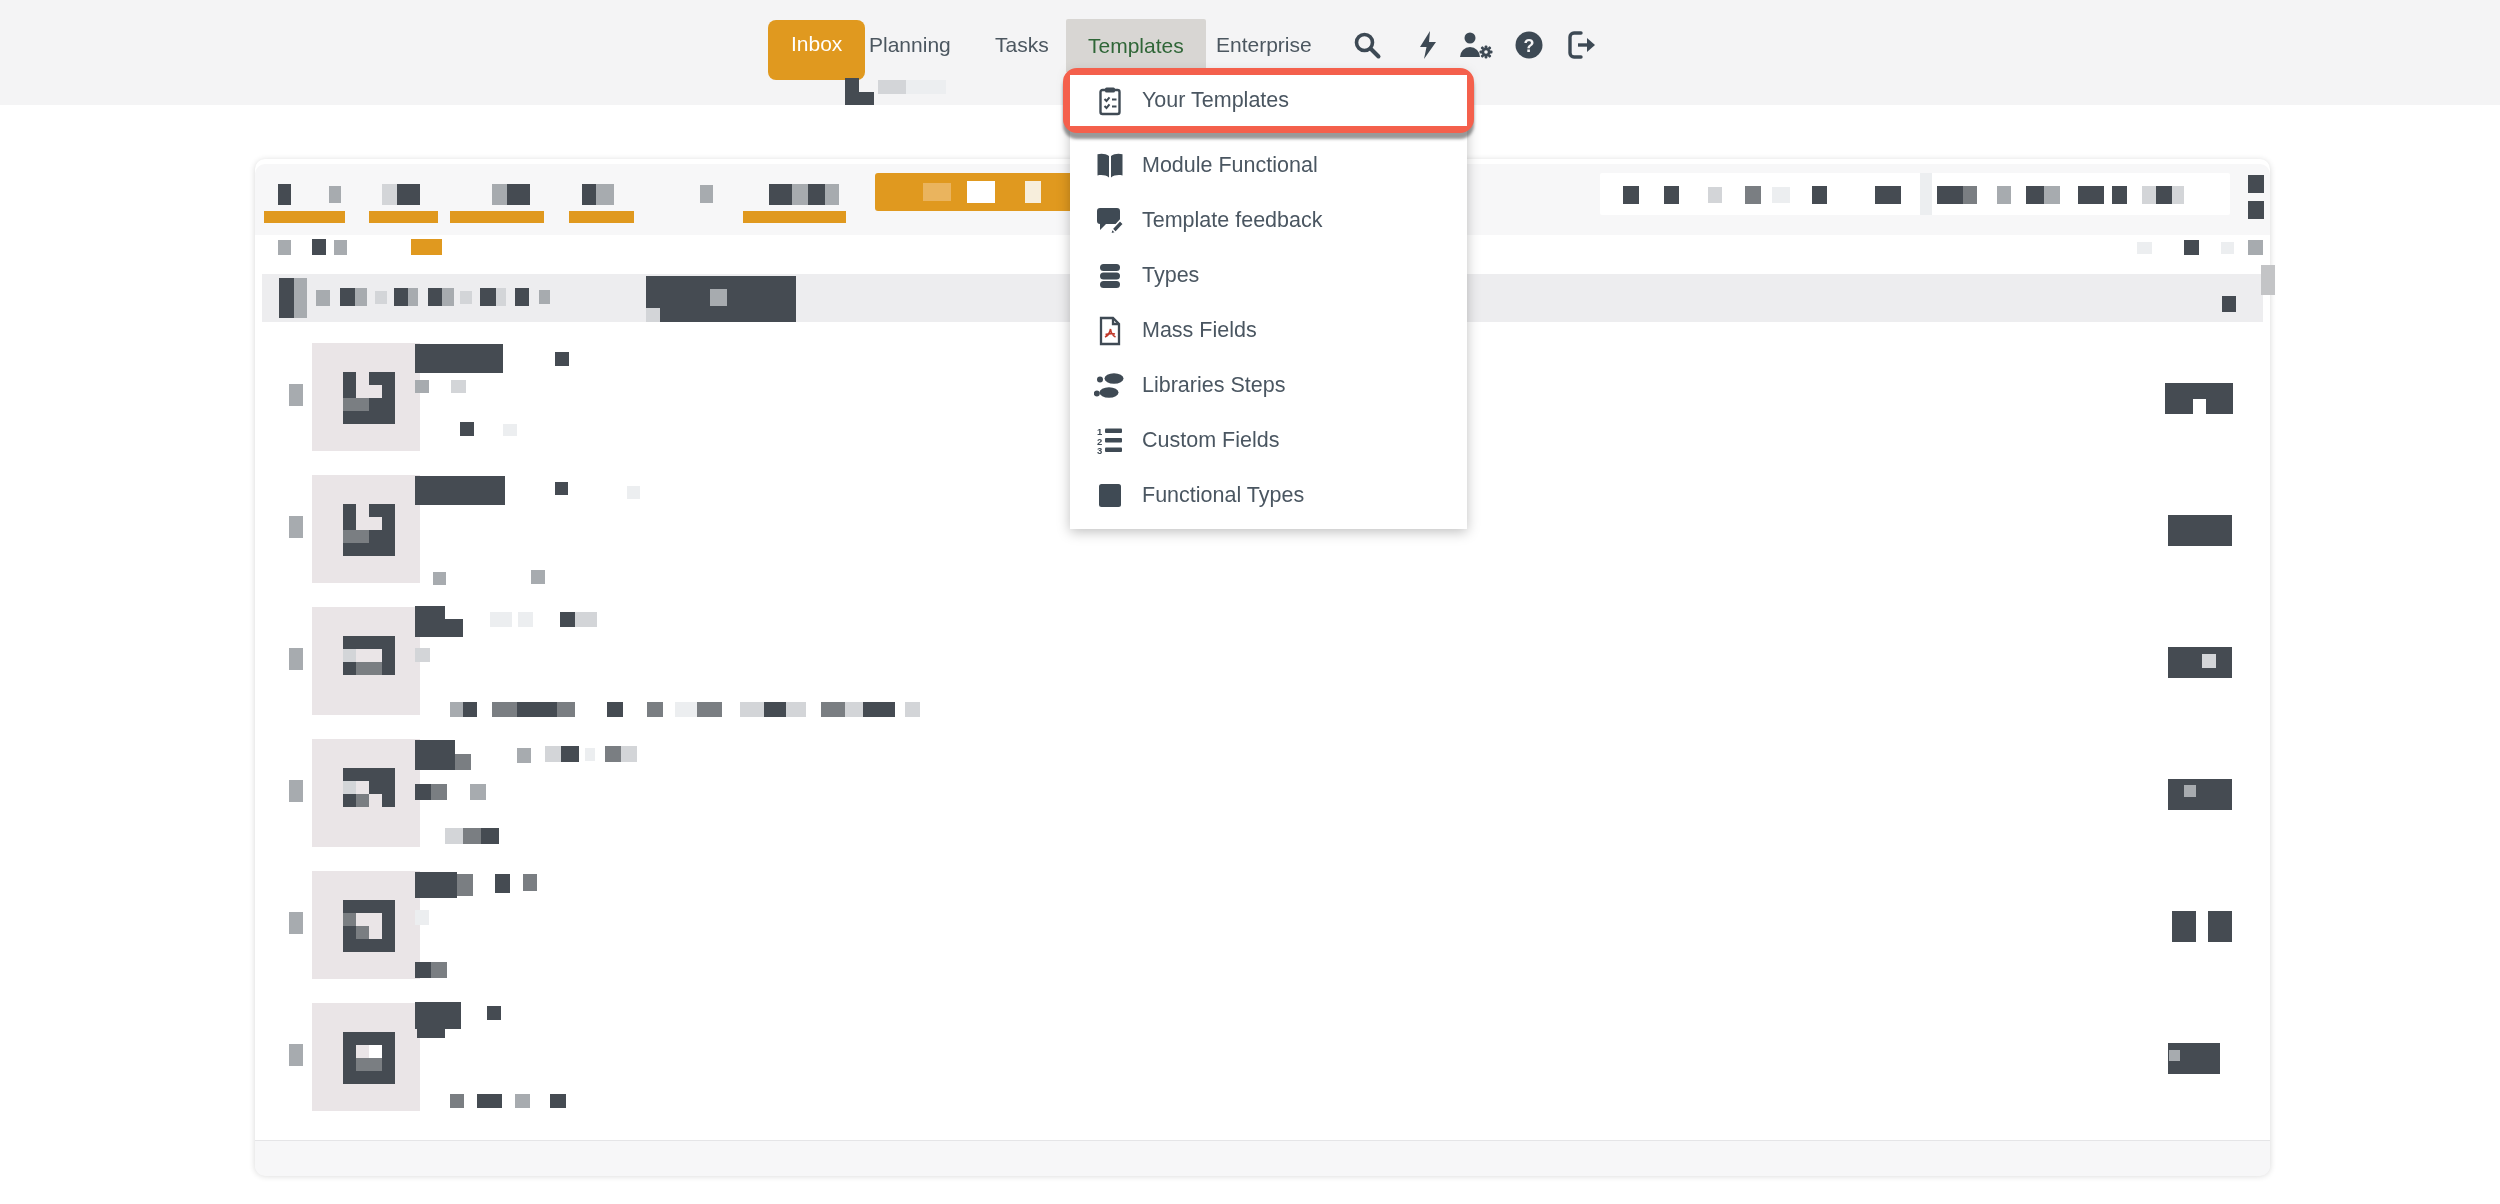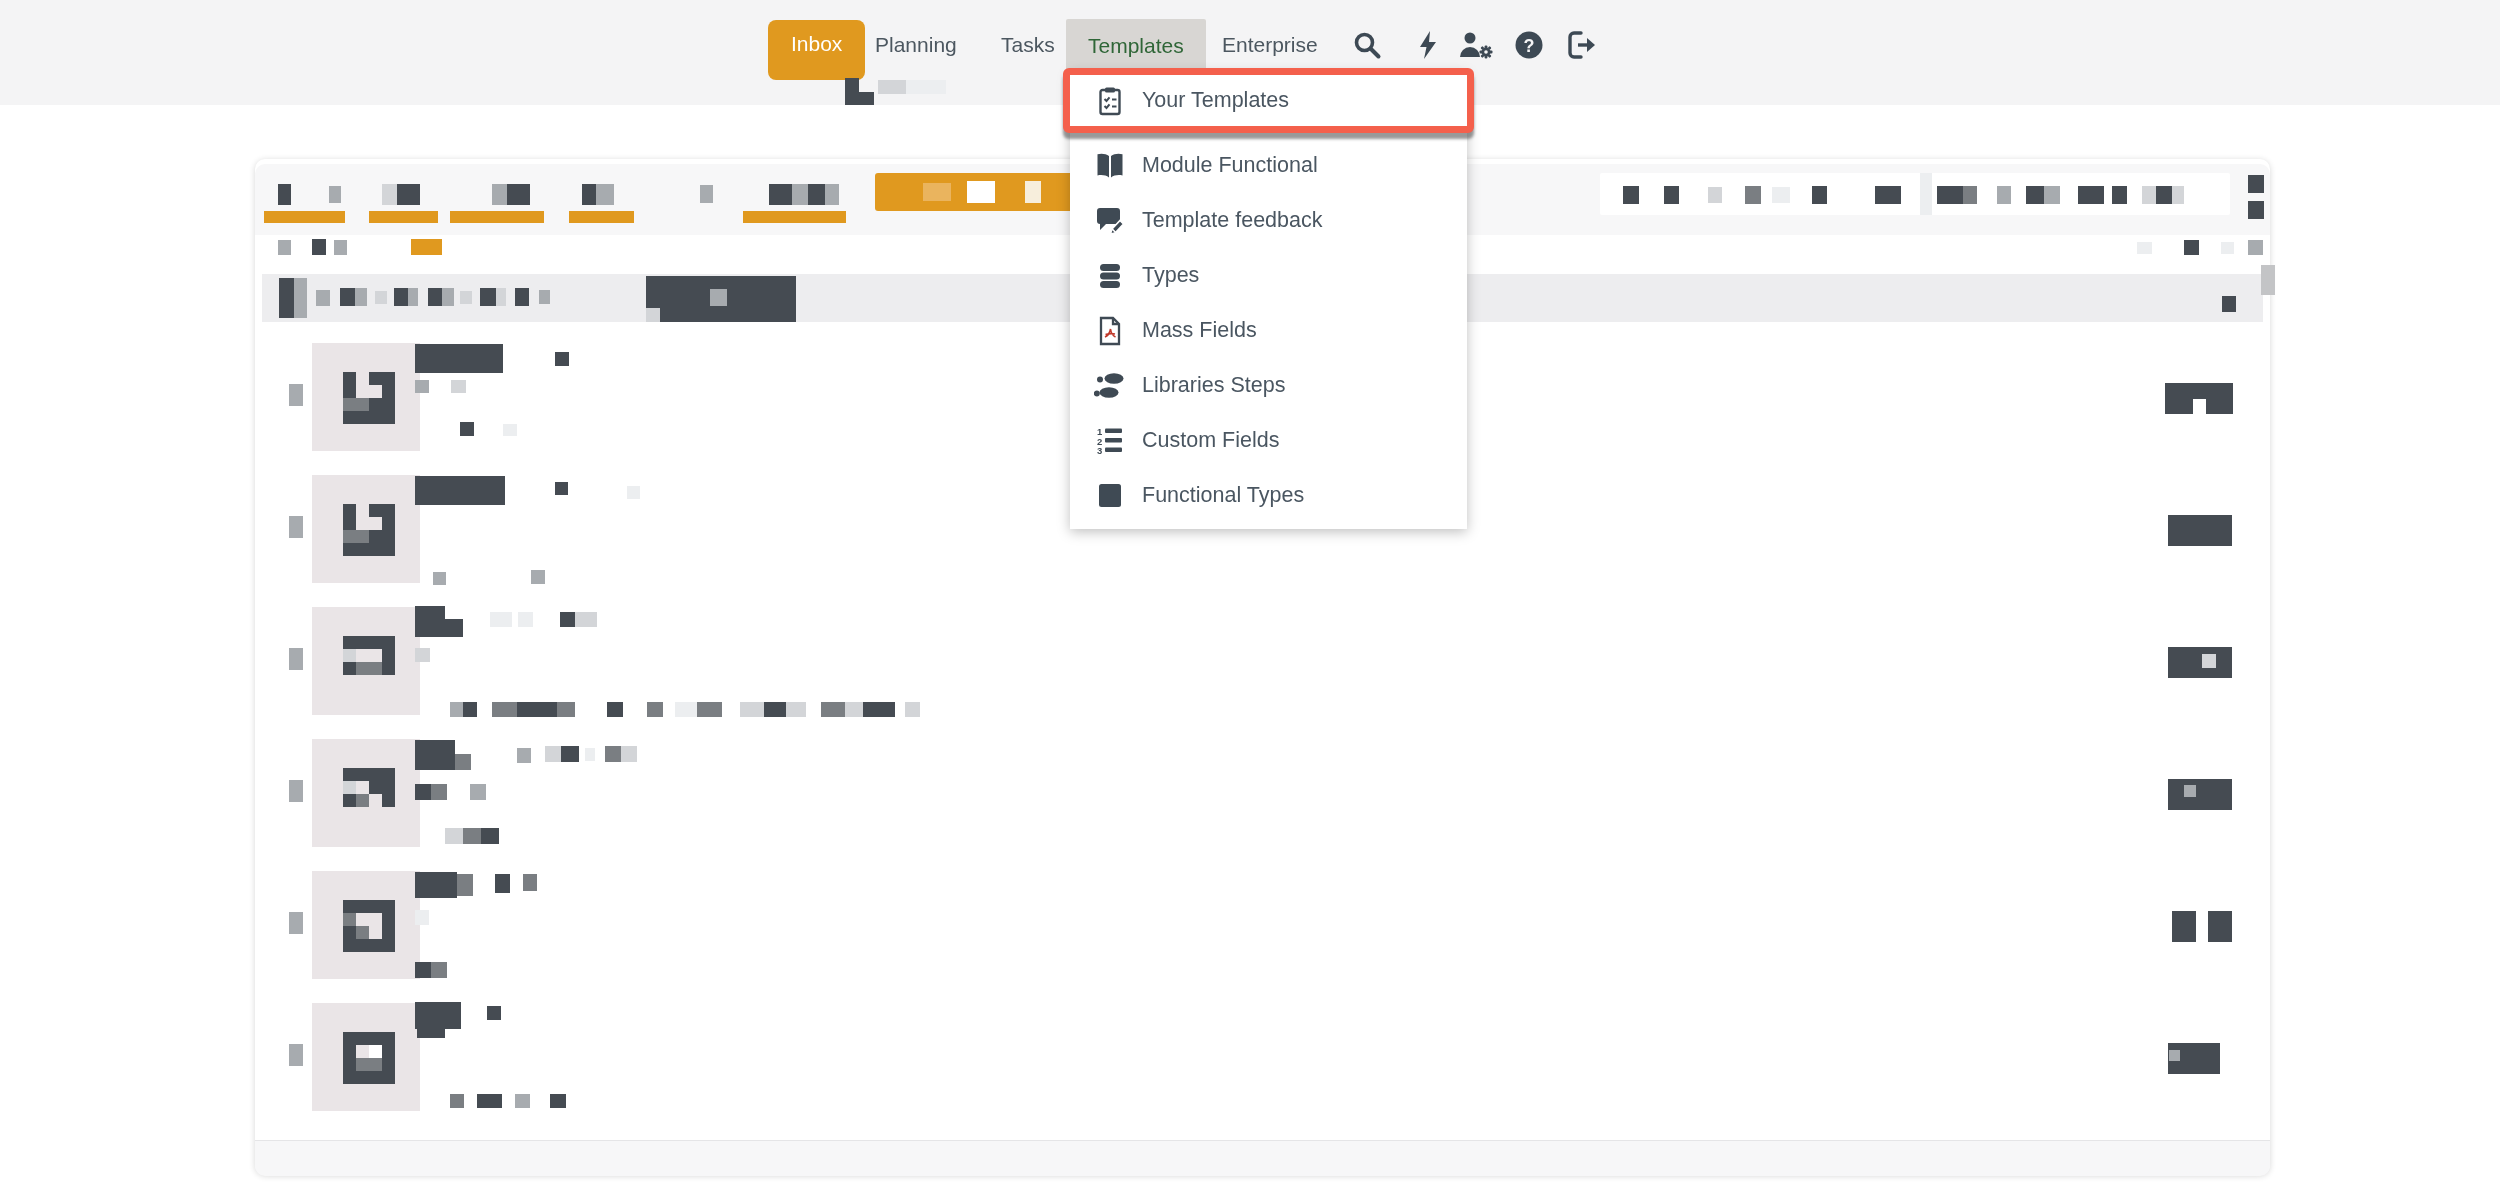--- a/index.html
+++ b/index.html
@@ -6,33 +6,33 @@
   body{
     width:2500px;height:1204px;overflow:hidden;background:#ffffff;
     font-family:"Liberation Sans", sans-serif;color:#4a5661;position:relative;
   }
   .px{position:absolute;}
   
   .topnav{position:absolute;left:0;top:0;width:2500px;height:105px;background:#f4f4f5;}
   .logo{position:absolute;left:451px;top:22px;display:flex;align-items:center;cursor:pointer;}
   .logo-text{font-family:"DejaVu Sans", sans-serif;font-weight:200;font-size:42px;letter-spacing:2px;color:#3c3831;margin-left:14px;line-height:1;}
   .logo-text .ul{border-bottom:4px solid #bdbdbd;padding-bottom:1px;}
-  .nav-link{position:absolute;top:33px;font-size:21px;color:#4c5760;cursor:pointer;white-space:nowrap;margin-left:6px;}
+  .nav-link{position:absolute;top:33px;font-size:21px;color:#4c5760;cursor:pointer;white-space:nowrap;}
   .nav-btn{position:absolute;left:768px;top:20px;height:60px;line-height:48px;padding:0 23px;background:#e0991f;color:#ffffff;font-size:21px;border-radius:8px;cursor:pointer;}
   .nav-tab-active{position:absolute;left:1066px;top:19px;height:53px;line-height:53px;padding:0 22px;background:#d8d6d3;color:#2f6637;font-size:21px;border-radius:2px 2px 0 0;cursor:pointer;}
   .nav-ico{position:absolute;top:30px;width:30px;height:30px;cursor:pointer;}
   .nav-ico svg{display:block;}
   
   .dropdown{position:absolute;left:1070px;top:71px;width:397px;background:#ffffff;
     box-shadow:0 3px 12px rgba(0,0,0,.25);padding:2px 0 6px 0;z-index:50;}
   .menu-item{display:flex;align-items:center;height:55px;padding-left:24px;cursor:pointer;background:#fff;}
   .mi-icon{width:32px;height:32px;margin-right:16px;flex:0 0 32px;}
   .mi-icon svg{display:block;}
   .mi-label{font-size:21.5px;color:#4a5661;}
-  .hl-wrap{margin:-5px -7px 5px -7px;border:7px solid #f4604c;border-radius:6px;background:#1d4ed8;
+  .hl-wrap{margin:-5px -7px 5px -7px;border:7px solid #f4604c;border-radius:14px;background:#1d4ed8;
     box-shadow:0 6px 3px rgba(70,70,70,.55), inset 0 0 0 1px #cfcfcf;position:relative;z-index:2;}
   .hl-wrap .menu-item{height:51px;}
   
   .card{position:absolute;left:255px;top:159px;width:2015px;height:1016px;background:#ffffff;
     border-radius:10px;box-shadow:0 1px 6px rgba(0,0,0,.16);}
   .toolbar-band{position:absolute;left:0;top:5px;width:2015px;height:71px;background:#f7f7f8;border-radius:10px 10px 0 0;}
   .action-btn{position:absolute;left:620px;top:14px;width:201px;height:38px;background:#e0991f;border-radius:3px;cursor:pointer;}
   .search-bar{position:absolute;left:1345px;top:14px;width:630px;height:42px;background:#ffffff;border-radius:2px;cursor:text;}
   .header-band{position:absolute;left:7px;top:115px;width:2001px;height:48px;background:#ededef;}
   .list-row{position:absolute;left:0;width:2015px;height:132px;cursor:pointer;}

